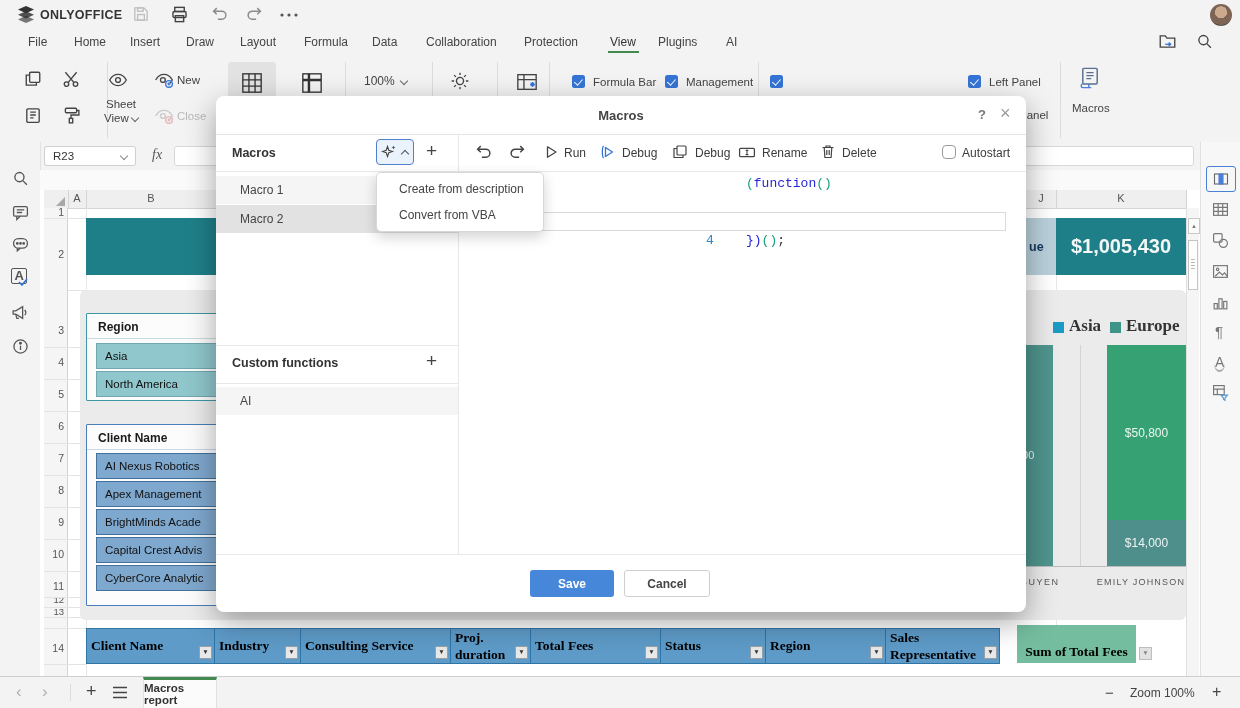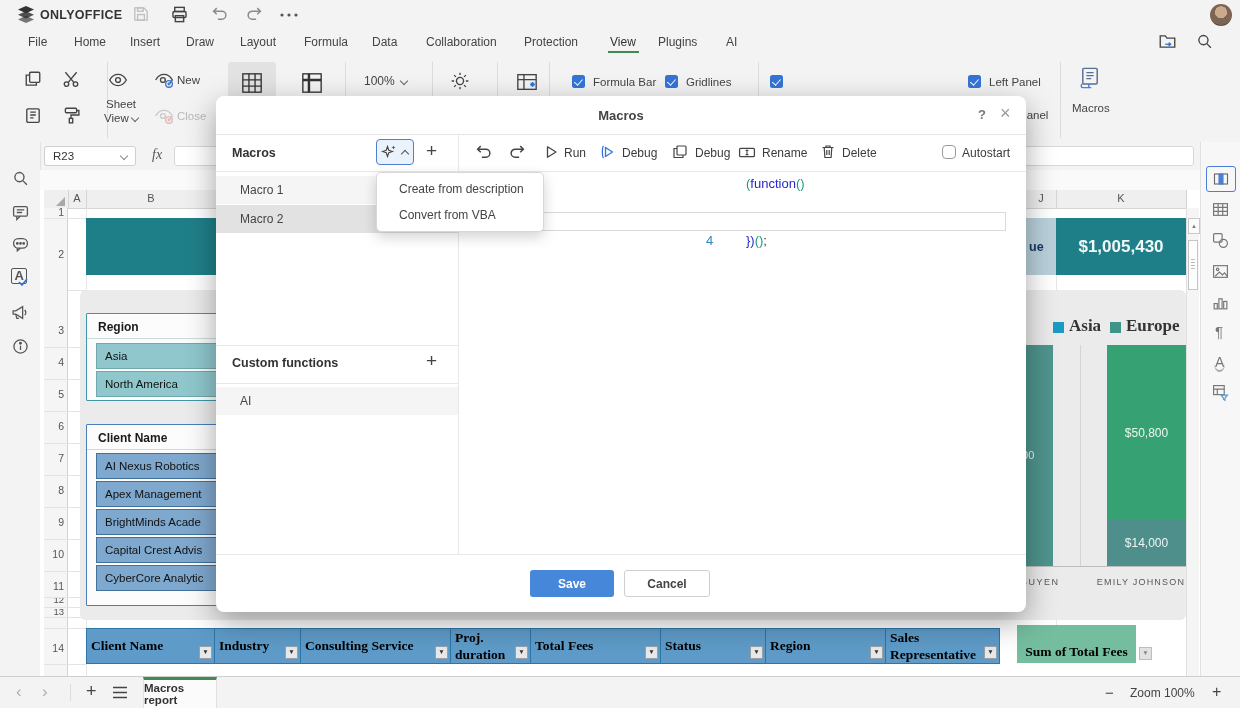--- a/index.html
+++ b/index.html
@@ -39,21 +39,21 @@
     color:#000;overflow:hidden;}
   .th .one{position:absolute;left:4px;top:9px;}
   .th .two{position:absolute;left:4px;top:1px;line-height:1.25;}
   .fbtn{position:absolute;width:13px;height:13px;background:#E8E8E8;border:1px solid #95A0A8;
     box-sizing:border-box;display:flex;align-items:center;justify-content:center;
     font-size:6.5px;color:#333;line-height:1;}
   
   .dlg-item{position:absolute;left:0;width:242px;height:28px;box-sizing:border-box;
     display:flex;align-items:center;padding-left:24px;font-size:12px;color:#444;}
   .ddi{height:26px;display:flex;align-items:center;padding-left:22px;font-size:12px;color:#444;}
-  .code{font-family:Liberation Sans, sans-serif;font-size:13px;line-height:19px;}
+  .code{font-family:Liberation Mono, monospace;font-size:13px;line-height:19px;}
   .tok-b{color:#2525D6;} .tok-g{color:#159E7E;} .tok-d{color:#333;}
   .lnum{color:#2E86C1;}
   .dtb-lbl{position:absolute;font-size:12px;color:#3b3b3b;white-space:nowrap;}
 </style>
 </head>
 <body>
 
 <div id="app">
 
   <div class="ab" style="left:0;top:0;width:1240px;height:28px;">
@@ -221,21 +221,21 @@
           <rect x="1.5" y="2" width="15" height="12"></rect>
           <path d="M1.5 6h15M6.5 2v12"></path>
           <path d="M11.5 10h4M13.5 8v4M12 8.6l3 2.8M15 8.6l-3 2.8" stroke="#3574D6" stroke-width=".9"></path>
         </svg>
     </span>
     <span class="vline" style="left:549px;top:8px;height:76px;"></span>
 
     <span class="cb" style="left:572px;top:21px;"></span>
     <span class="cblbl" style="left:593px;top:22px;">Formula Bar</span>
     <span class="cb" style="left:665px;top:21px;"></span>
-    <span class="cblbl" style="left:686px;top:22px;">Gridlines</span>
+    <span class="cblbl" style="left:686px;top:22px;">Management</span>
     <span class="vline" style="left:758px;top:8px;height:76px;"></span>
 
     <span class="cb" style="left:770px;top:21px;"></span>
     <span class="cblbl" style="left:791px;top:22px;margin-top:32px;">Always Show Toolbar</span>
     <span class="cb" style="left:968px;top:21px;"></span>
     <span class="cblbl" style="left:989px;top:22px;">Left Panel</span>
     <span class="cblbl" style="left:1019px;top:55px;">Panel</span>
     <span class="vline" style="left:1060px;top:8px;height:76px;"></span>
 
     <span class="ab" style="left:1078px;top:12px;">
@@ -352,21 +352,21 @@
   <span class="hline" style="left:44px;top:664px;width:42px;"></span>
   <span class="vline" style="left:86px;top:208px;height:468px;background:#E7E7E7;"></span>
   <span class="vline" style="left:1056px;top:275px;height:15px;background:#E7E7E7;"></span>
   <span class="vline" style="left:1056px;top:620px;height:8px;background:#E7E7E7;"></span>
 
   <div class="ab" style="left:86px;top:218px;width:1100px;height:57px;background:#1F7F89;"></div>
   <div class="ab" style="left:1025px;top:218px;width:31px;height:57px;background:#B9D0DB;display:flex;align-items:center;">
     <span style="font-weight:bold;font-size:12.5px;color:#17375E;padding-left:4px;">ue</span>
   </div>
   <div class="ab" style="left:1056px;top:218px;width:130px;height:57px;background:#1F7F89;display:flex;align-items:center;justify-content:center;">
-    <span style="font-weight:bold;font-size:17px;color:#F2F7F7;">$1,005,430</span>
+    <span style="font-weight:bold;font-size:20px;color:#F2F7F7;">$1,005,430</span>
   </div>
 
   <div class="ab" style="left:80px;top:290px;width:1106px;height:330px;background:#EBEBEB;border-radius:6px;"></div>
 
   <div class="slicer" style="left:86px;top:313px;width:150px;height:88px;border:1px solid #3E98A6;">
     <span class="sltitle">Region</span>
     <span class="ab" style="left:0;top:24px;width:150px;height:1px;background:#C8DCDF;"></span>
     <div class="slitem sl-teal" style="top:29px;">
       <span>Asia</span>
     </div>

